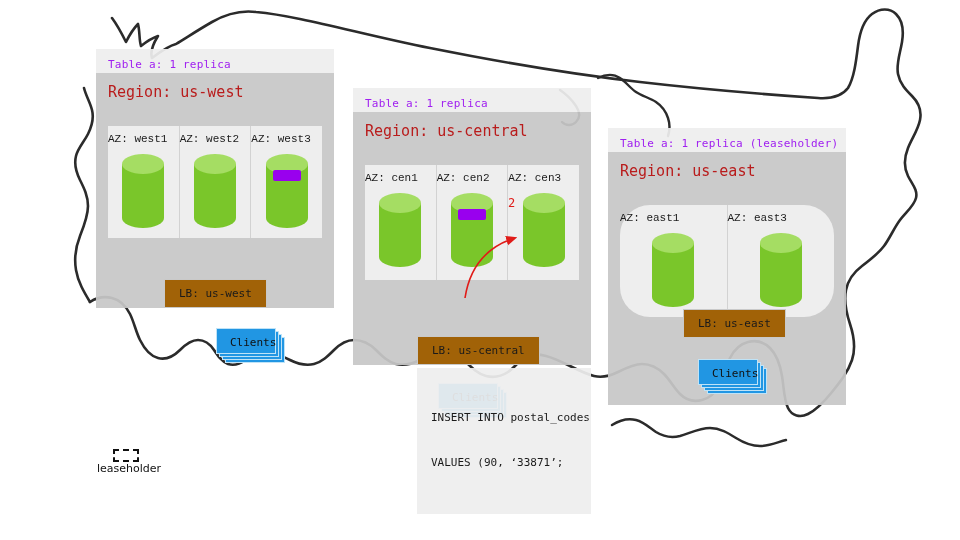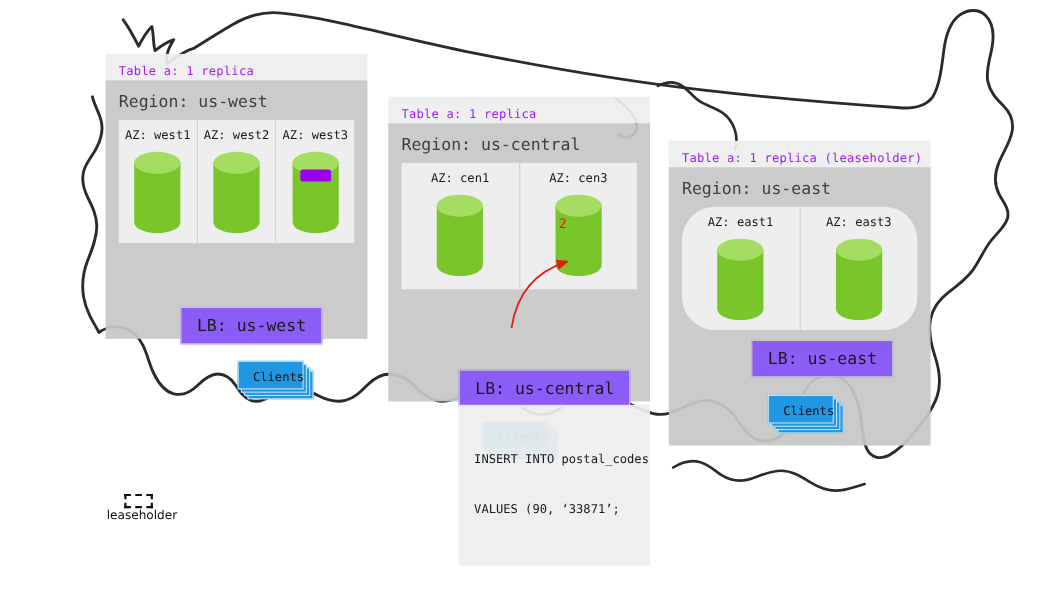--- a/index.html
+++ b/index.html
@@ -21,49 +21,50 @@
      padding:9px 0 2px 12px;
      box-sizing:border-box;
      white-space:nowrap;
   }
   .region-body{
      background:rgba(199,199,199,0.93);
      box-sizing:border-box;
      position:relative;
   }
   .region-title{
-     color:#404040;
+     color:#b91c1c;
      font-size:15px;
-     padding:10px 0 8px 12px;
+     padding:10px 0 25px 12px;
      white-space:nowrap;
   }
   .az-row{
      display:flex;
      background:rgba(240,240,240,0.93);
      margin:0 12px;
      box-sizing:border-box;
   }
   .az{
      flex:1 1 0;
      box-sizing:border-box;
      border-right:1px solid #d2d2d2;
      padding:7px 0 10px 0;
-     text-align:center;
+     text-align:left;
      position:relative;
+     font-family:Liberation Mono, monospace;
   }
   .az:last-child{border-right:none;}
   .az-label{font-size:11px;color:#1a1a1a;white-space:nowrap;}
   .cyl-wrap{position:relative;margin:8px auto 0 auto;}
 
   
   .lb-box{
      position:absolute;
-     background:#8b5cf6;
+     background:#a16207;
      border:1px solid #c9c9c9;
-     font-size:15px;
+     font-size:11px;
      color:#1a1a1a;
      padding:7px 14px;
      white-space:nowrap;
      box-sizing:border-box;
   }
 
   
   .clients{position:absolute;}
   .clients .sheet{
      position:absolute;
@@ -231,20 +232,30 @@
         <div class="az">
           <div class="az-label">AZ: cen1</div>
           <div class="cyl-wrap" style="width:44px;height:76px;">
             <svg width="44" height="76" viewBox="0 0 44 76">
               <path d="M1,11 L1,65 A21,10 0 0 0 43,65 L43,11 Z" fill="#7ac62a"></path>
               <ellipse cx="22" cy="11" rx="21" ry="10" fill="#a5dd63"></ellipse>
             </svg>
           </div>
         </div>
 
+        <div class="az">
+          <div class="az-label">AZ: cen2</div>
+          <div class="cyl-wrap" style="width:44px;height:76px;">
+            <svg width="44" height="76" viewBox="0 0 44 76">
+              <path d="M1,11 L1,65 A21,10 0 0 0 43,65 L43,11 Z" fill="#7ac62a"></path>
+              <ellipse cx="22" cy="11" rx="21" ry="10" fill="#a5dd63"></ellipse>
+              <rect x="8" y="17" width="28" height="11" rx="2" fill="#9900ee"></rect>
+            </svg>
+          </div>
+        </div>
 
         <div class="az">
           <div class="az-label">AZ: cen3</div>
           <div class="cyl-wrap" style="width:44px;height:76px;">
             <svg width="44" height="76" viewBox="0 0 44 76">
               <path d="M1,11 L1,65 A21,10 0 0 0 43,65 L43,11 Z" fill="#7ac62a"></path>
               <ellipse cx="22" cy="11" rx="21" ry="10" fill="#a5dd63"></ellipse>
             </svg>
           </div>
         </div>

